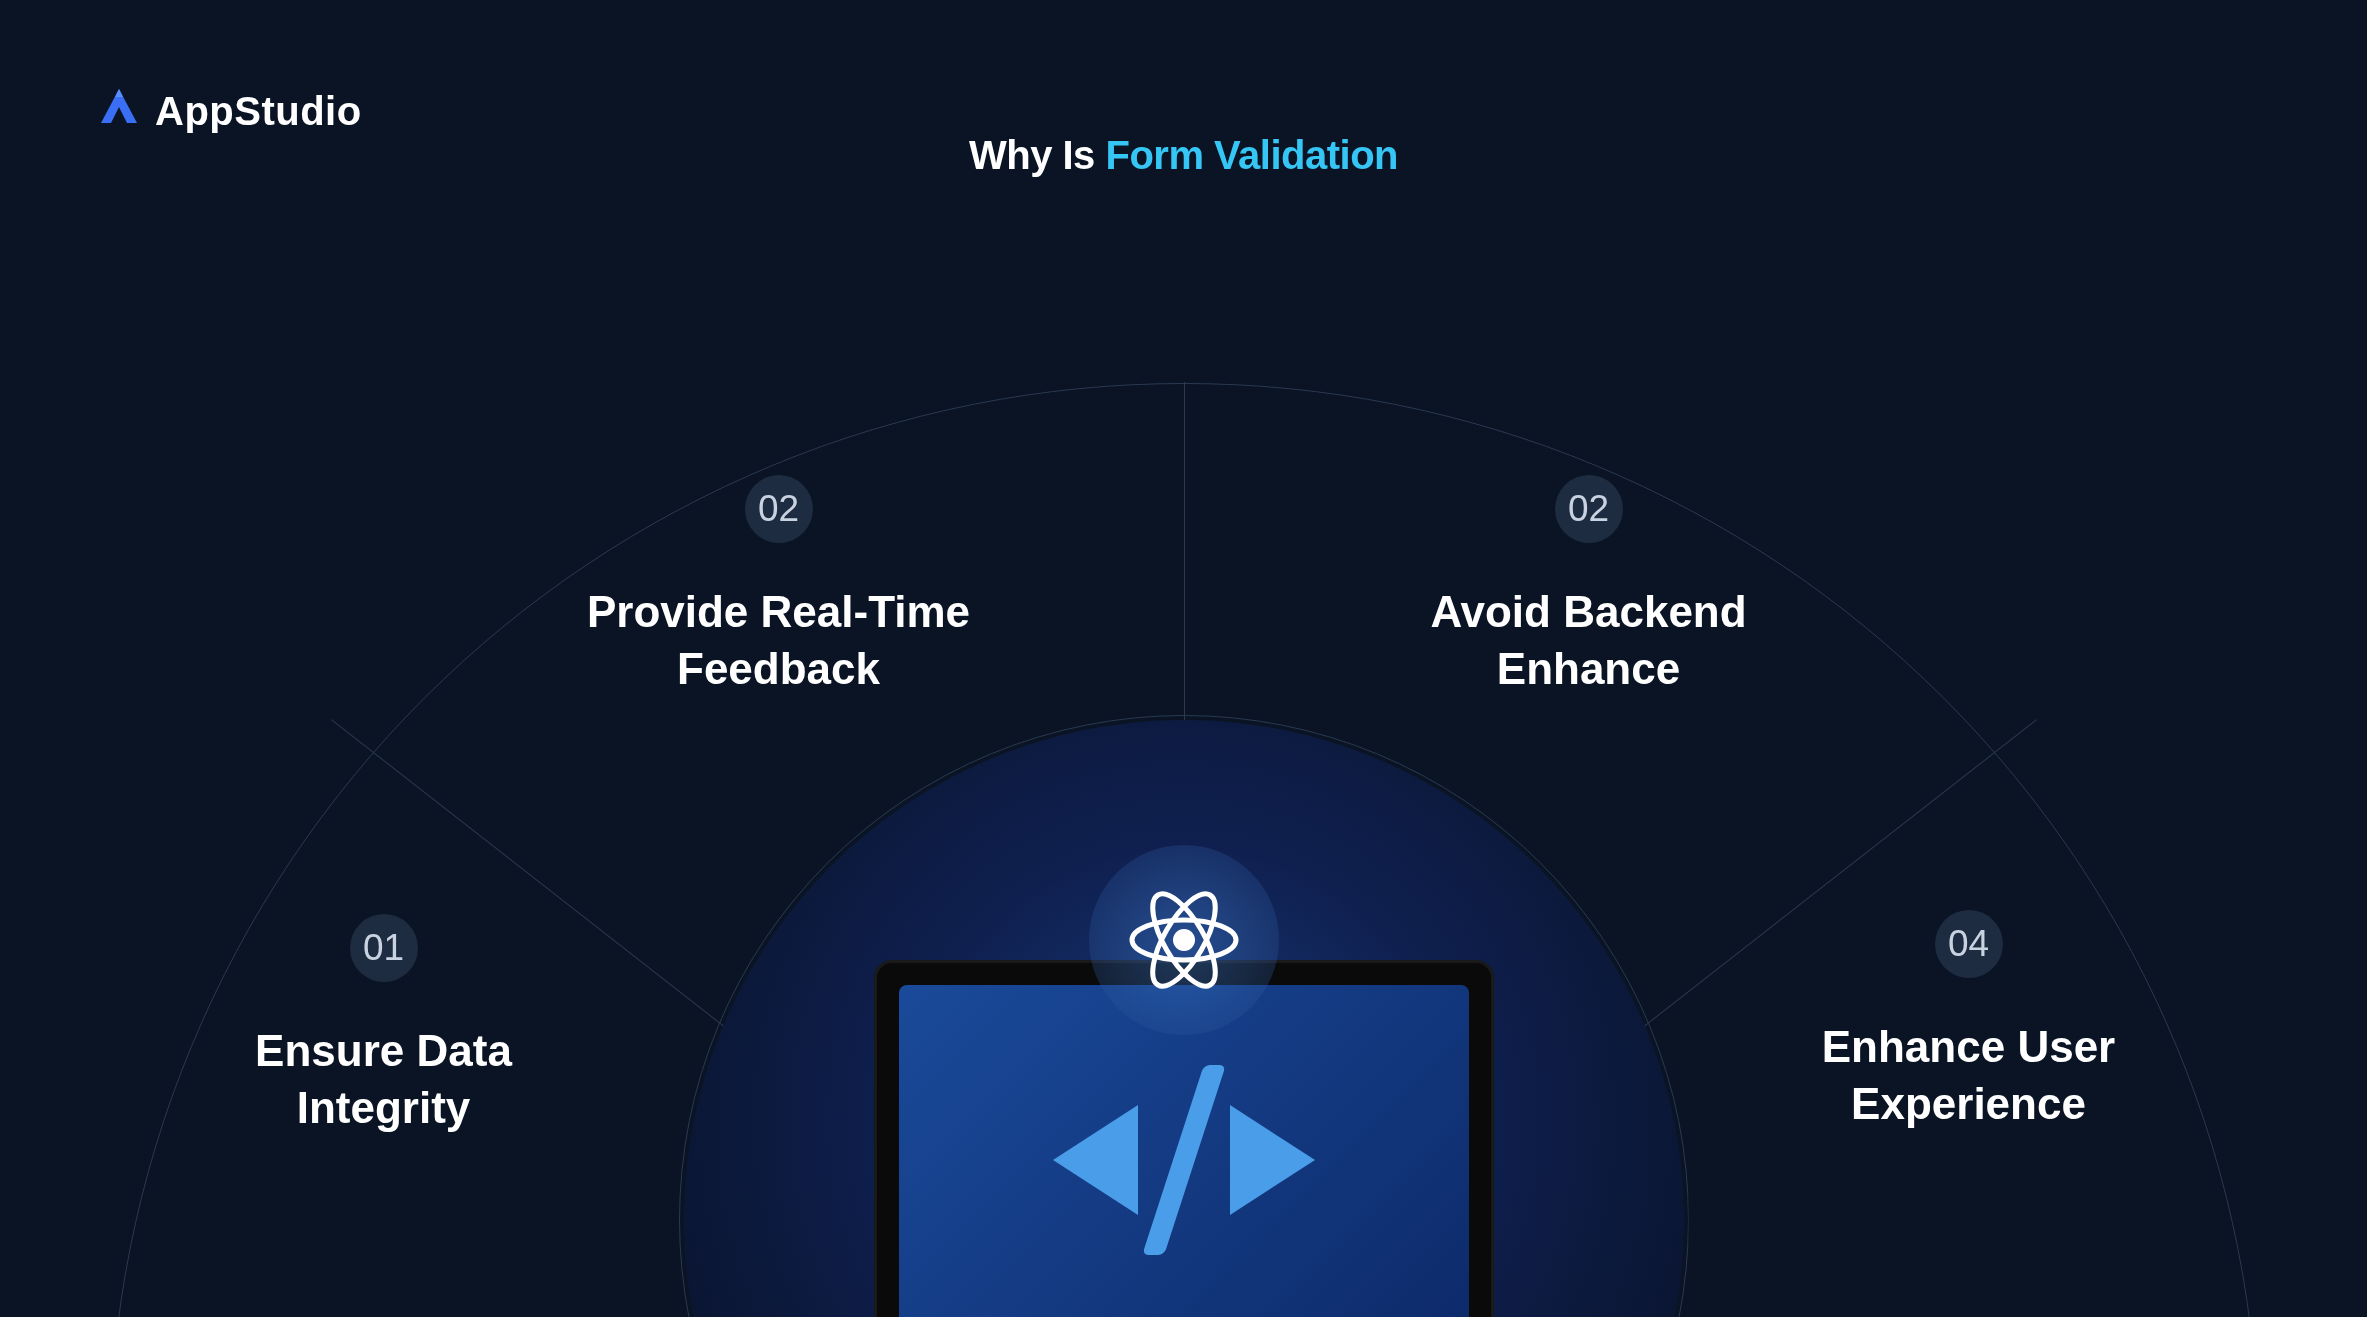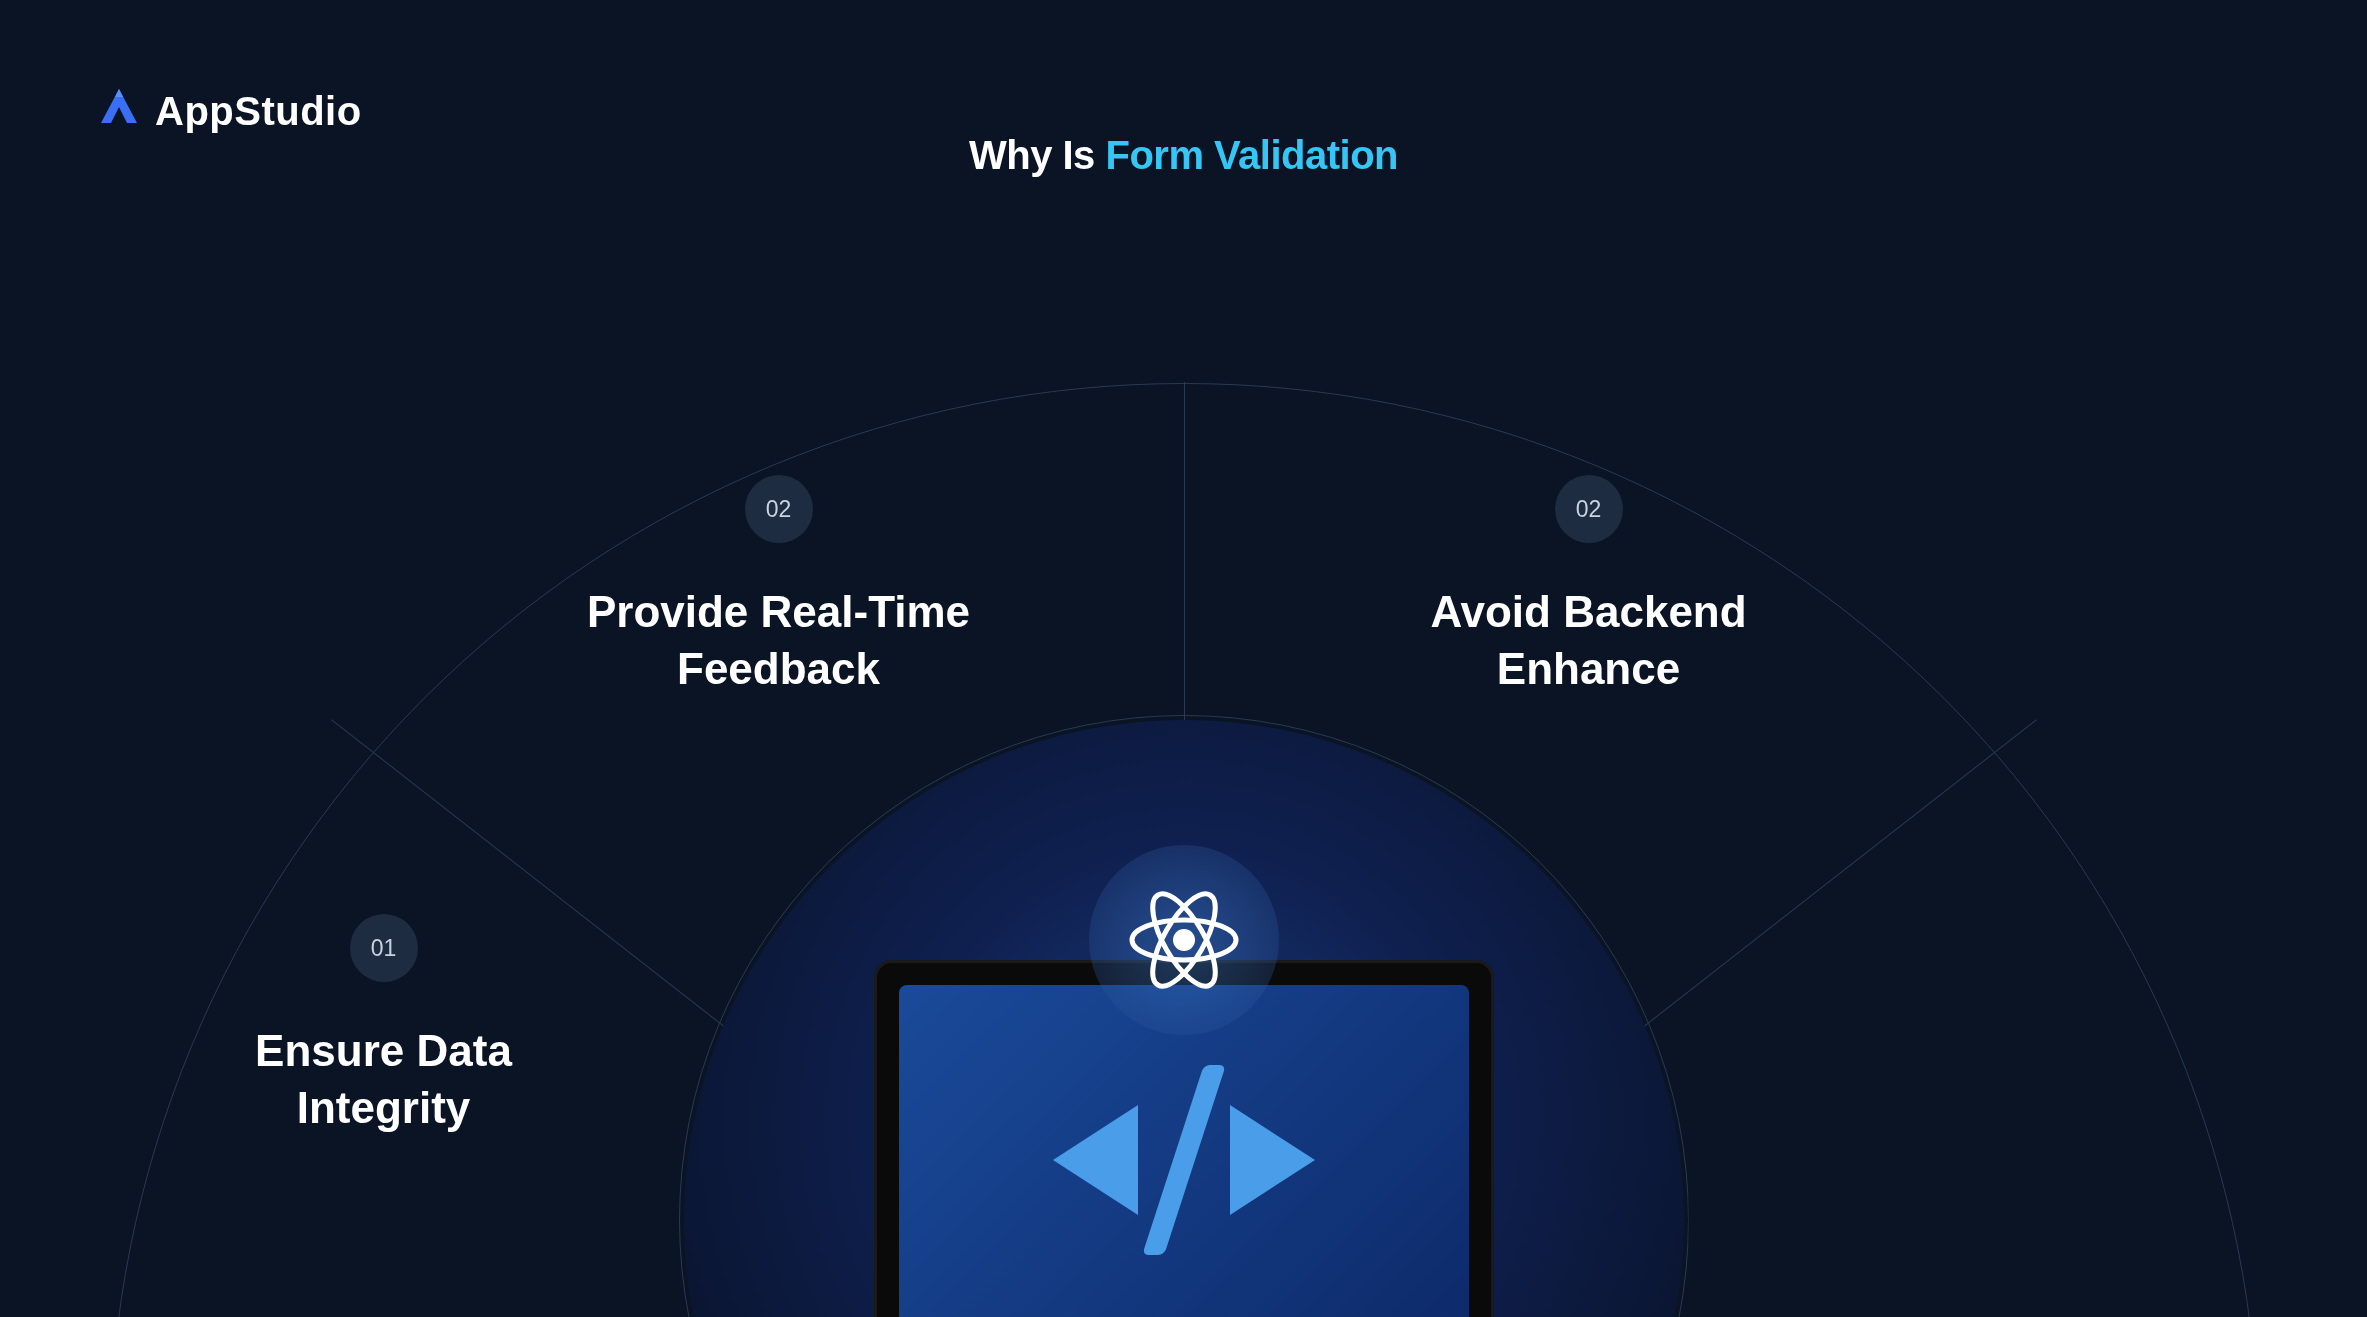--- a/index.html
+++ b/index.html
@@ -12,21 +12,21 @@
 .center-circle{position:absolute;left:50%;top:350px;transform:translateX(-50%);width:1000px;height:1000px;border-radius:50%;background:radial-gradient(circle at 50% 40%,#1a3a7a 0%,#0f2050 35%,#0a1530 70%)}
 .laptop{position:absolute;left:50%;top:590px;transform:translateX(-50%);width:620px;height:400px;background:#0a0a0a;border-radius:18px 18px 0 0;border:3px solid #1a1a1a}
 .laptop-screen{position:absolute;inset:22px;background:linear-gradient(135deg,#1a4a9a 0%,#0d2a6a 100%);border-radius:8px;display:flex;align-items:center;justify-content:center}
 .code-icon{display:flex;align-items:center;gap:35px}
 .bracket{width:0;height:0;border-top:55px solid transparent;border-bottom:55px solid transparent}
 .bracket.left{border-right:85px solid #4a9de8}
 .bracket.right{border-left:85px solid #4a9de8}
 .slash{width:22px;height:190px;background:#4a9de8;transform:skewX(-18deg);border-radius:6px}
 .react-badge{position:absolute;left:50%;top:475px;transform:translateX(-50%);width:190px;height:190px;border-radius:50%;background:radial-gradient(circle,rgba(60,120,200,0.45) 0%,rgba(30,60,120,0.25) 100%);display:flex;align-items:center;justify-content:center;z-index:10}
 .segment{position:absolute;text-align:center}
-.segment .num{width:68px;height:68px;border-radius:50%;background:rgba(70,90,120,0.35);display:flex;align-items:center;justify-content:center;font-size:23px;font-weight:500;margin:0 auto 40px;color:#c8d2e0}
+.segment .num{width:68px;height:68px;border-radius:50%;background:rgba(70,90,120,0.35);display:flex;align-items:center;justify-content:center;font-size:37px;font-weight:500;margin:0 auto 40px;color:#c8d2e0}
 .segment .label{font-size:44px;font-weight:600;line-height:1.3}
 .seg-1{top:544px;left:125px;width:350px}
 .seg-2{top:105px;left:470px;width:450px}
 .seg-3{top:105px;right:470px;width:450px}
 .seg-4{top:540px;right:125px;width:380px}
 .arc{position:absolute;border:1px solid #2a3a52;border-radius:50%;pointer-events:none}
 .arc-outer{width:2150px;height:2150px;left:50%;top:13px;transform:translateX(-50%);clip-path:polygon(0 0,100% 0,100% 44%,0 44%)}
 .arc-inner{width:1010px;height:1010px;left:50%;top:345px;transform:translateX(-50%);clip-path:polygon(0 0,100% 0,100% 60%,0 60%)}
 .divider{position:absolute;background:#2a3a52;transform-origin:bottom center}
 .div-c{width:1px;height:340px;left:50%;top:12px}
@@ -97,13 +97,20 @@
   </div>
 
   <div class="segment seg-3">
     <div class="num">02</div>
     <div class="label">
       <span>Avoid Backend</span><br>
       <span>Enhance</span>
     </div>
   </div>
 
+  <div class="segment seg-4">
+    <div class="num">04</div>
+    <div class="label">
+      <span>Enhance User</span><br>
+      <span>Experience</span>
+    </div>
+  </div>
 </div>
 
 </body></html>

